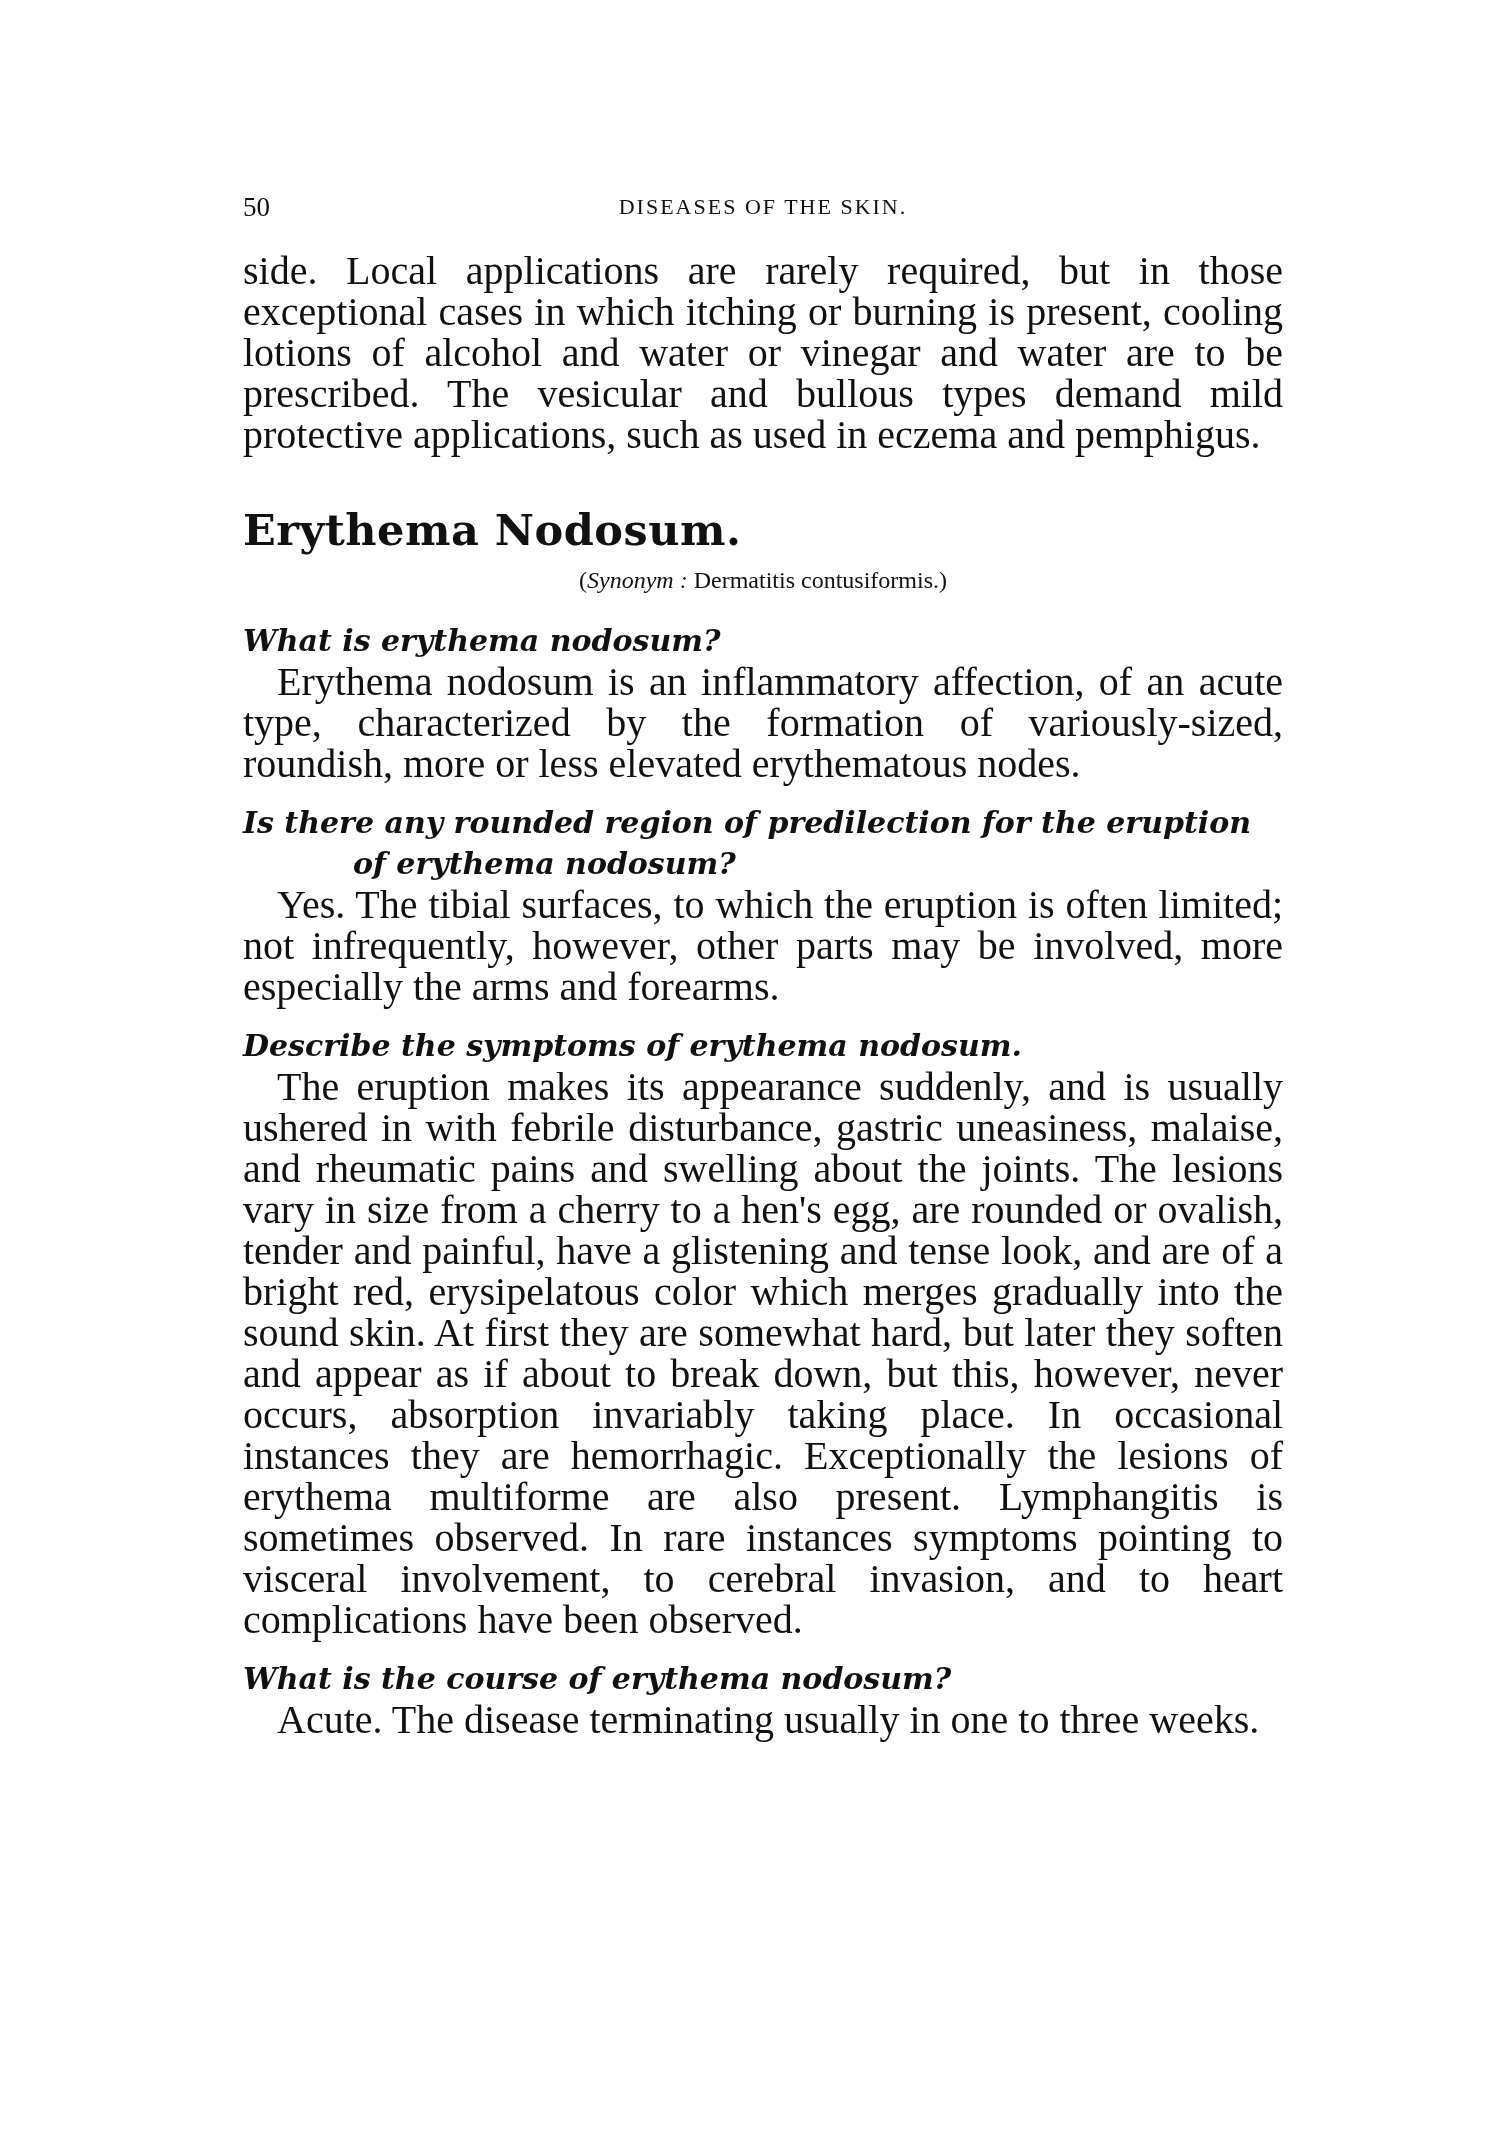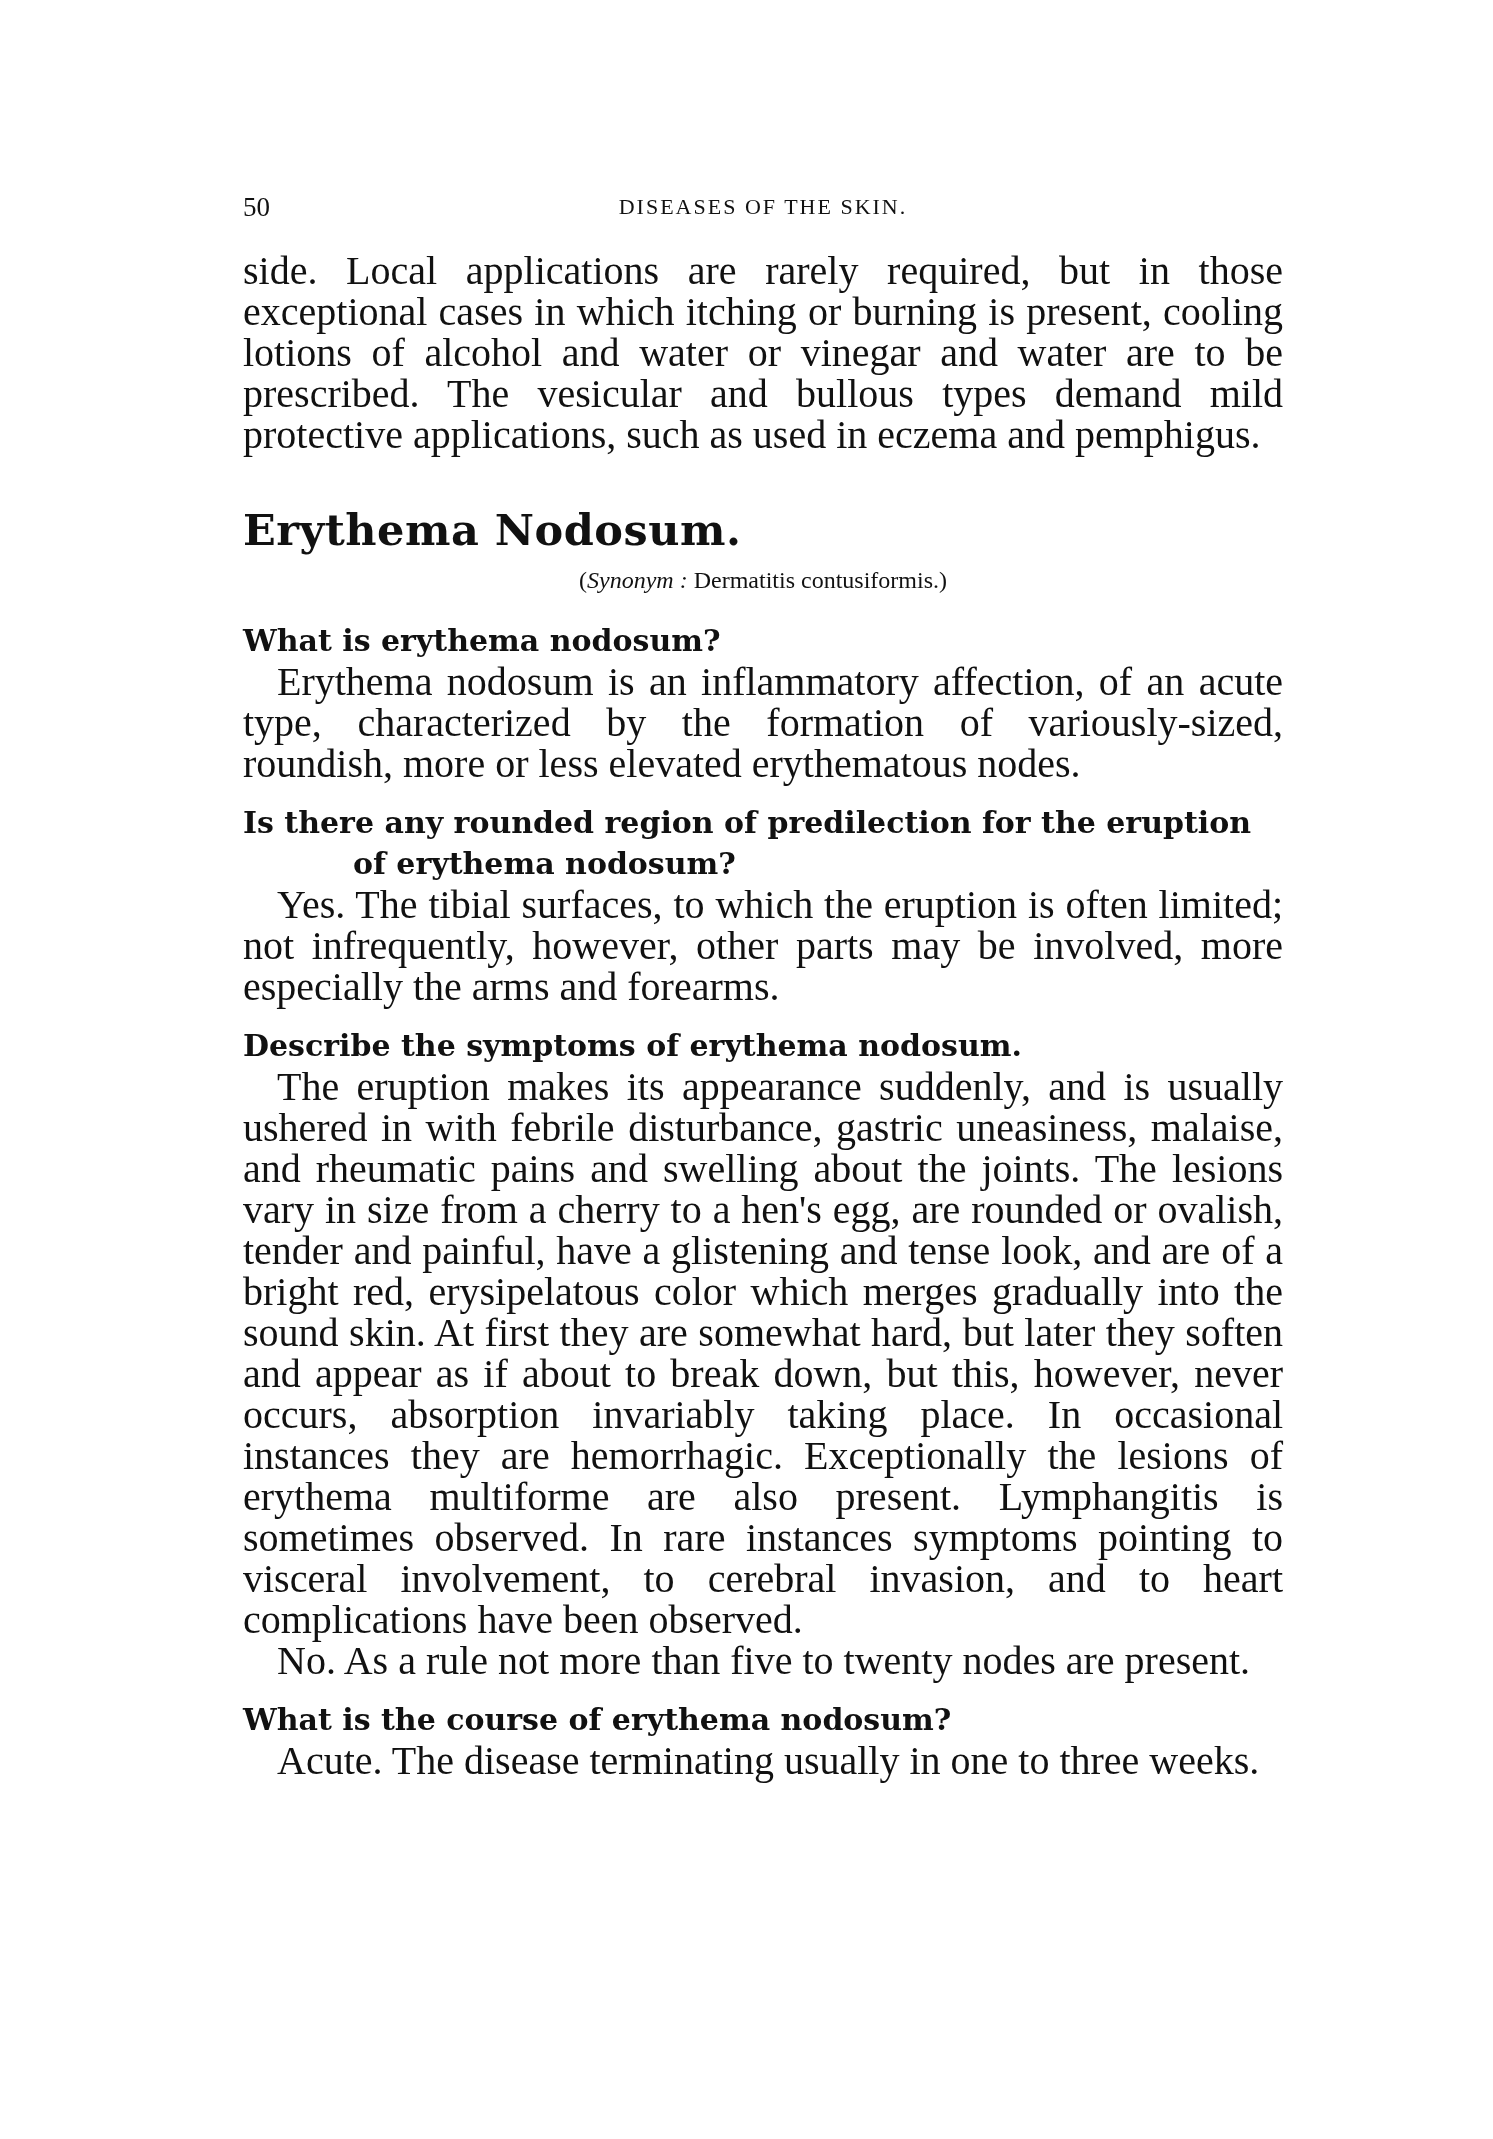--- a/index.html
+++ b/index.html
@@ -10,21 +10,21 @@
   .page-number { position: absolute; left: 0; top: 0; }
   .head-title { position: absolute; left: 0; right: 0; text-align: center; top: 2px;
                 font-size: 22px; letter-spacing: 2px; text-transform: uppercase; }
   p.body { margin: 0; font-size: 40px; line-height: 41px; text-align: justify; }
   p.body.indent { text-indent: 34px; }
   .section-title { margin: 50px 0 0 0; text-align: left; font-weight: bold; font-size: 43px;
                    font-family: "DejaVu Serif", serif; letter-spacing: 0.5px; }
   .synonym { text-align: center; font-size: 24px; margin-top: 12px; }
   .synonym i { font-style: italic; }
   .q { margin: 18px 0 0 0; font-weight: bold; font-family: "DejaVu Serif", serif;
-       font-size: 30px; line-height: 41px; padding-left: 110px; text-indent: -110px; }
+       font-size: 30px; line-height: 41px; padding-left: 110px; text-indent: -110px; font-style: italic; }
   .q.noindent { padding-left: 0; text-indent: 0; }
 </style>
 </head>
 <body>
 
 <div class="page">
   <div class="running-head">
     <span class="page-number">50</span>
     <span class="head-title">Diseases of the Skin.</span>
   </div>
@@ -39,17 +39,16 @@
 
   <div class="q noindent" style="margin-top:26px">What is erythema nodosum?</div>
   <p class="body indent">Erythema nodosum is an inflammatory affection, of an acute type, characterized by the formation of variously-sized, roundish, more or less elevated erythematous nodes.</p>
 
   <div class="q">Is there any rounded region of predilection for the eruption of erythema nodosum?</div>
   <p class="body indent">Yes. The tibial surfaces, to which the eruption is often limited; not infrequently, however, other parts may be involved, more especially the arms and forearms.</p>
 
   <div class="q noindent">Describe the symptoms of erythema nodosum.</div>
   <p class="body indent">The eruption makes its appearance suddenly, and is usually ushered in with febrile disturbance, gastric uneasiness, malaise, and rheumatic pains and swelling about the joints. The lesions vary in size from a cherry to a hen's egg, are rounded or ovalish, tender and painful, have a glistening and tense look, and are of a bright red, erysipelatous color which merges gradually into the sound skin. At first they are somewhat hard, but later they soften and appear as if about to break down, but this, however, never occurs, absorption invariably taking place. In occasional instances they are hemorrhagic. Exceptionally the lesions of erythema multiforme are also present. Lymphangitis is sometimes observed. In rare instances symptoms pointing to visceral involvement, to cerebral invasion, and to heart complications have been observed.</p>
 
-  <p class="body indent">No. As a rule not more than five to twenty nodes are present.</p>
 
   <div class="q noindent">What is the course of erythema nodosum?</div>
   <p class="body indent">Acute. The disease terminating usually in one to three weeks.</p>
 </div>
 
 </body></html>

